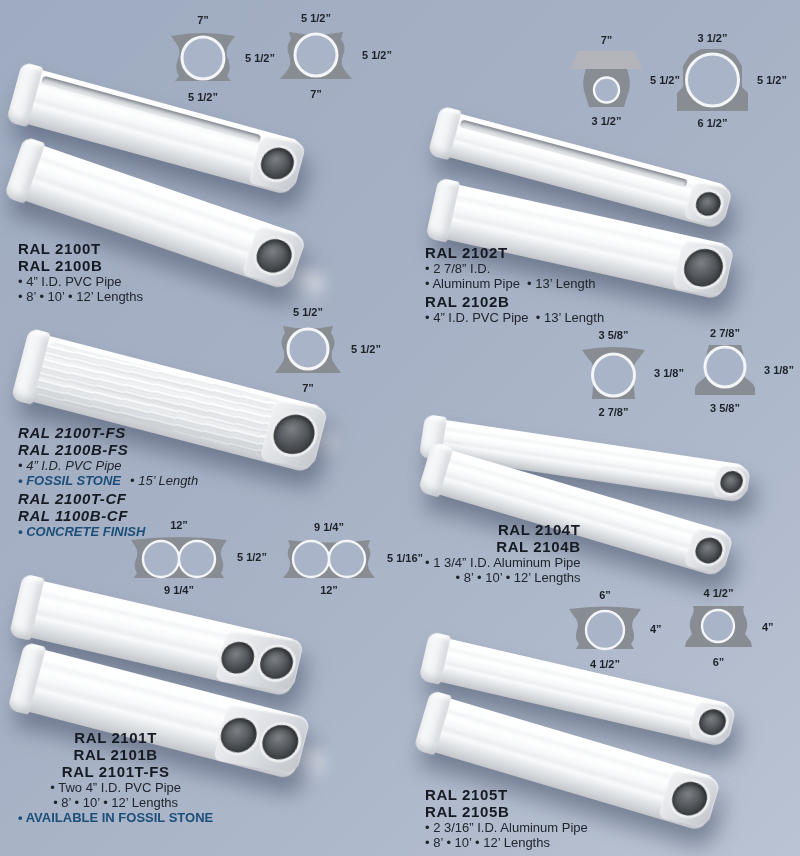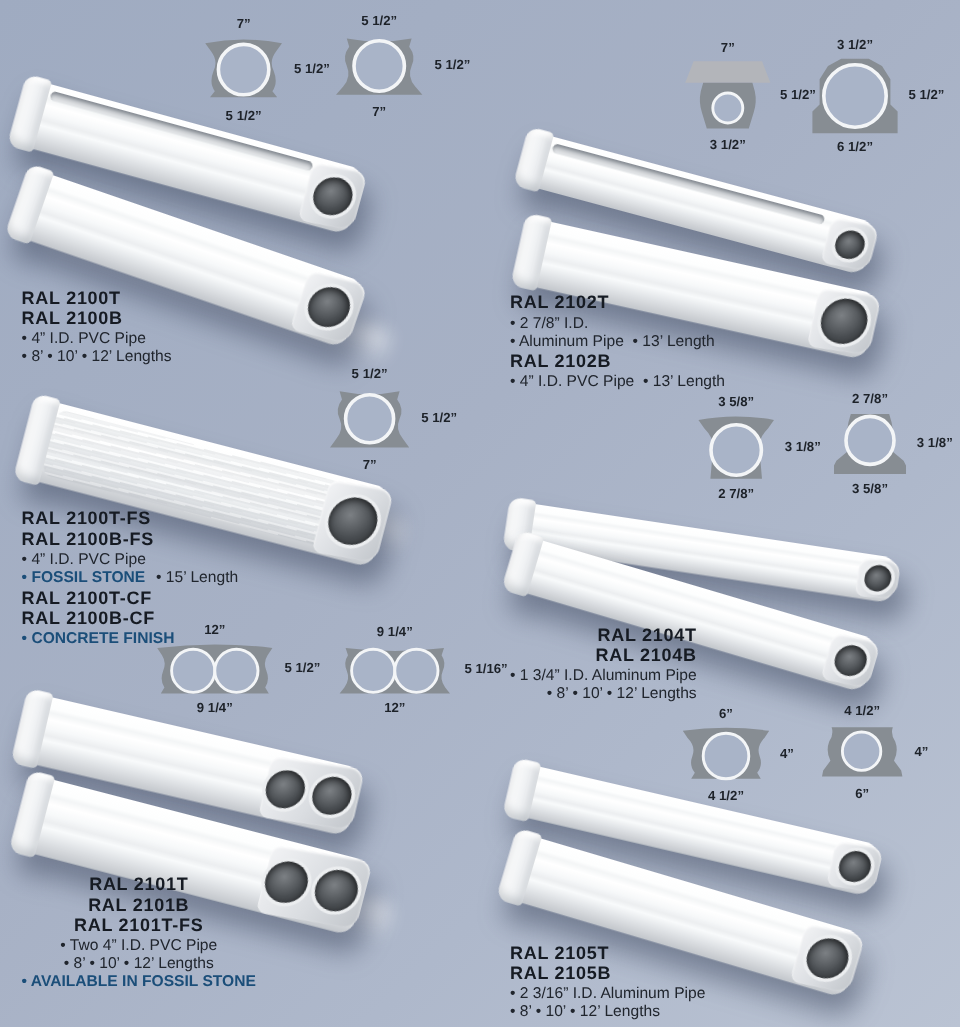--- a/index.html
+++ b/index.html
@@ -266,27 +266,27 @@
   </div>
 
   <div class="tb" style="left:425px;top:244px;">
     <div class="n">RAL 2102T</div>
     <div class="f">• 2 7/8” I.D.</div>
     <div class="f">• Aluminum Pipe  • 13’ Length</div>
     <div class="n">RAL 2102B</div>
     <div class="f">• 4” I.D. PVC Pipe  • 13’ Length</div>
   </div>
 
-  <div class="tb" style="left:18px;top:424px;">
+  <div class="tb" style="left:18px;top:424px;font-style:italic;">
     <div class="n">RAL 2100T-FS</div>
     <div class="n">RAL 2100B-FS</div>
     <div class="f">• 4” I.D. PVC Pipe</div>
     <div class="f"><span class="blue">• FOSSIL STONE</span><span class="sp">• 15’ Length</span></div>
     <div class="n">RAL 2100T-CF</div>
-    <div class="n">RAL 2100B-CF</div>
+    <div class="n">RAL 1100B-CF</div>
     <div class="f blue">• CONCRETE FINISH</div>
   </div>
 
   <div class="tb" style="left:425px;top:521px;text-align:right;">
     <div class="n">RAL 2104T</div>
     <div class="n">RAL 2104B</div>
     <div class="f">• 1 3/4” I.D. Aluminum Pipe</div>
     <div class="f">• 8’ • 10’ • 12’ Lengths</div>
   </div>
 

